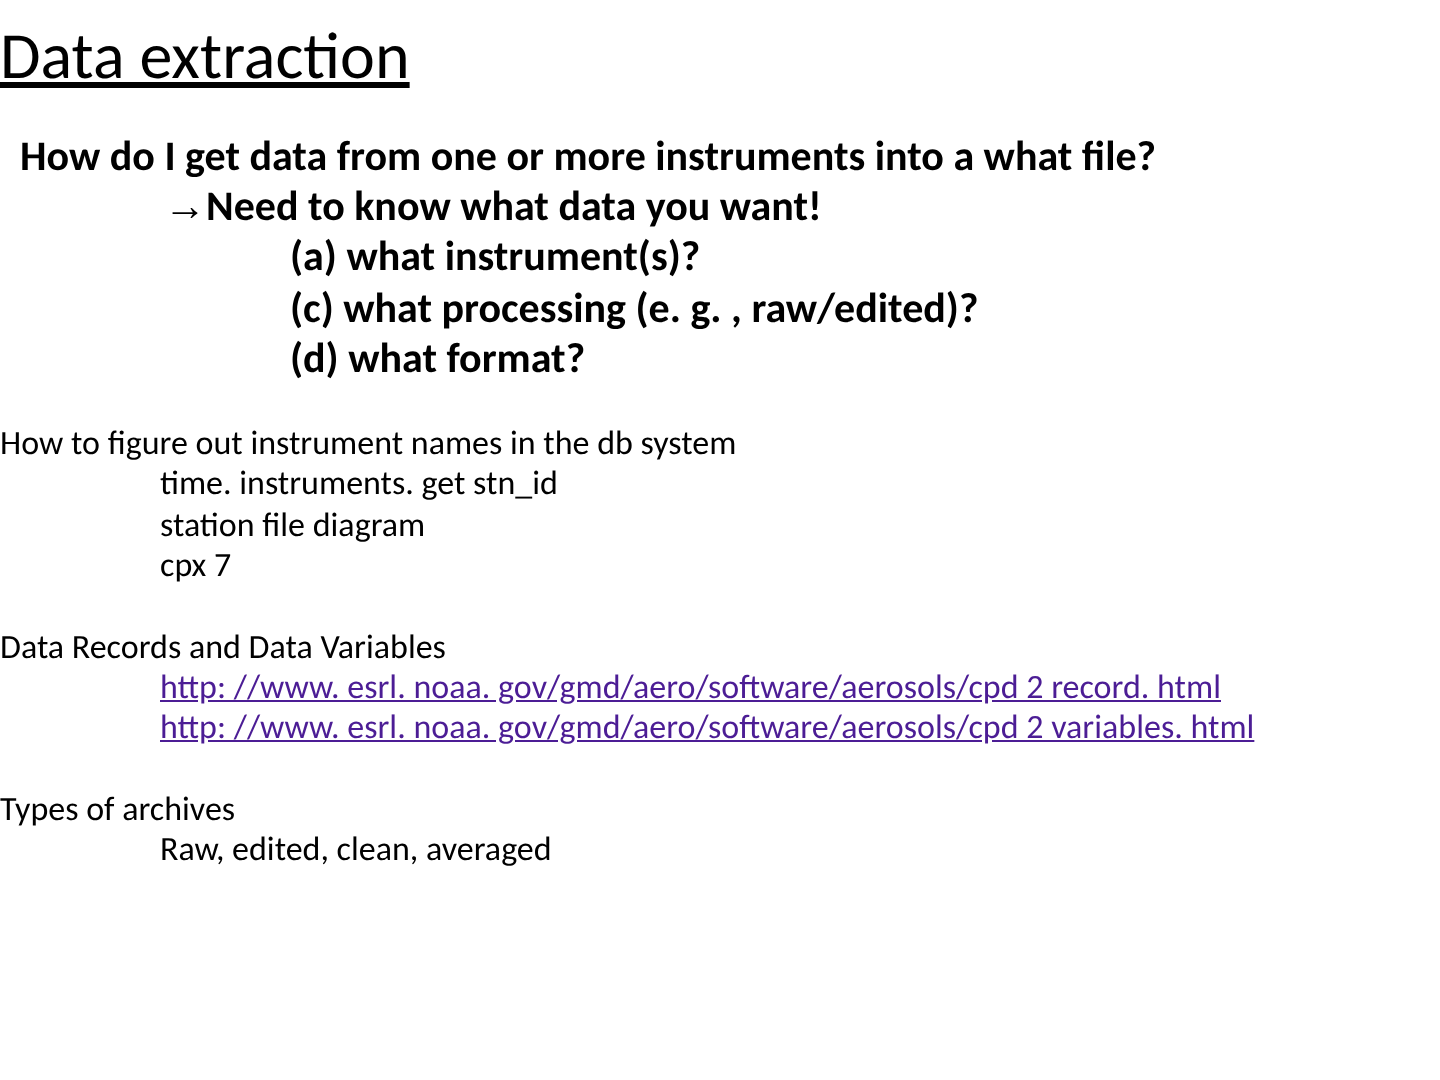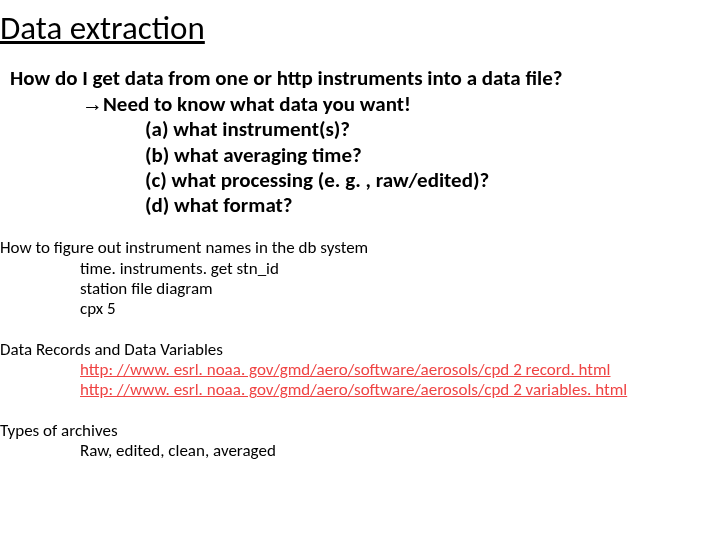--- a/index.html
+++ b/index.html
@@ -4,48 +4,47 @@
 <style>
   html,body{margin:0;padding:0;width:720px;height:540px;background:#fff;font-family:Calibri,"Segoe UI",Arial,sans-serif;color:#000;}
   .page{position:relative;width:720px;height:540px;}
   .title{font-size:33px;text-decoration:underline;padding-top:8px;}
   .q-main{font-size:21px;font-weight:700;margin:18px 0 0 10px;line-height:1.2;}
   .need{margin-left:72px;}
   .bullets{margin-left:135px;}
   .sec{font-size:17px;margin-top:20px;line-height:1.2;}
   .sec .lead{font-weight:400;}
   .sec .sub{margin-left:80px;}
-  .link{text-decoration:underline;color:#ef4444;}
+  .link{text-decoration:underline;color:#4c1d95;}
   .arrow{font-family:Arial,sans-serif;}
 </style>
 </head>
 <body>
 
 <div class="page">
 
   <div class="title">Data extraction</div>
 
   <div class="q-main">
-    <div>How do I get data from one or http instruments into a data file?</div>
+    <div>How do I get data from one or more instruments into a what file?</div>
     <div class="need">
       <span class="arrow">→</span><span>Need to know what data you want!</span>
     </div>
     <div class="bullets">
       <div>(a) what instrument(s)?</div>
-      <div>(b) what averaging time?</div>
       <div>(c) what processing (e. g. , raw/edited)?</div>
       <div>(d) what format?</div>
     </div>
   </div>
 
   <div class="sec">
     <div class="lead">How to figure out instrument names in the db system</div>
     <div class="sub">time. instruments. get stn_id</div>
     <div class="sub">station file diagram</div>
-    <div class="sub">cpx 5</div>
+    <div class="sub">cpx 7</div>
   </div>
 
   <div class="sec">
     <div class="lead">Data Records and Data Variables</div>
     <div class="sub link">http: //www. esrl. noaa. gov/gmd/aero/software/aerosols/cpd 2 record. html</div>
     <div class="sub link">http: //www. esrl. noaa. gov/gmd/aero/software/aerosols/cpd 2 variables. html</div>
   </div>
 
   <div class="sec">
     <div class="lead">Types of archives</div>

